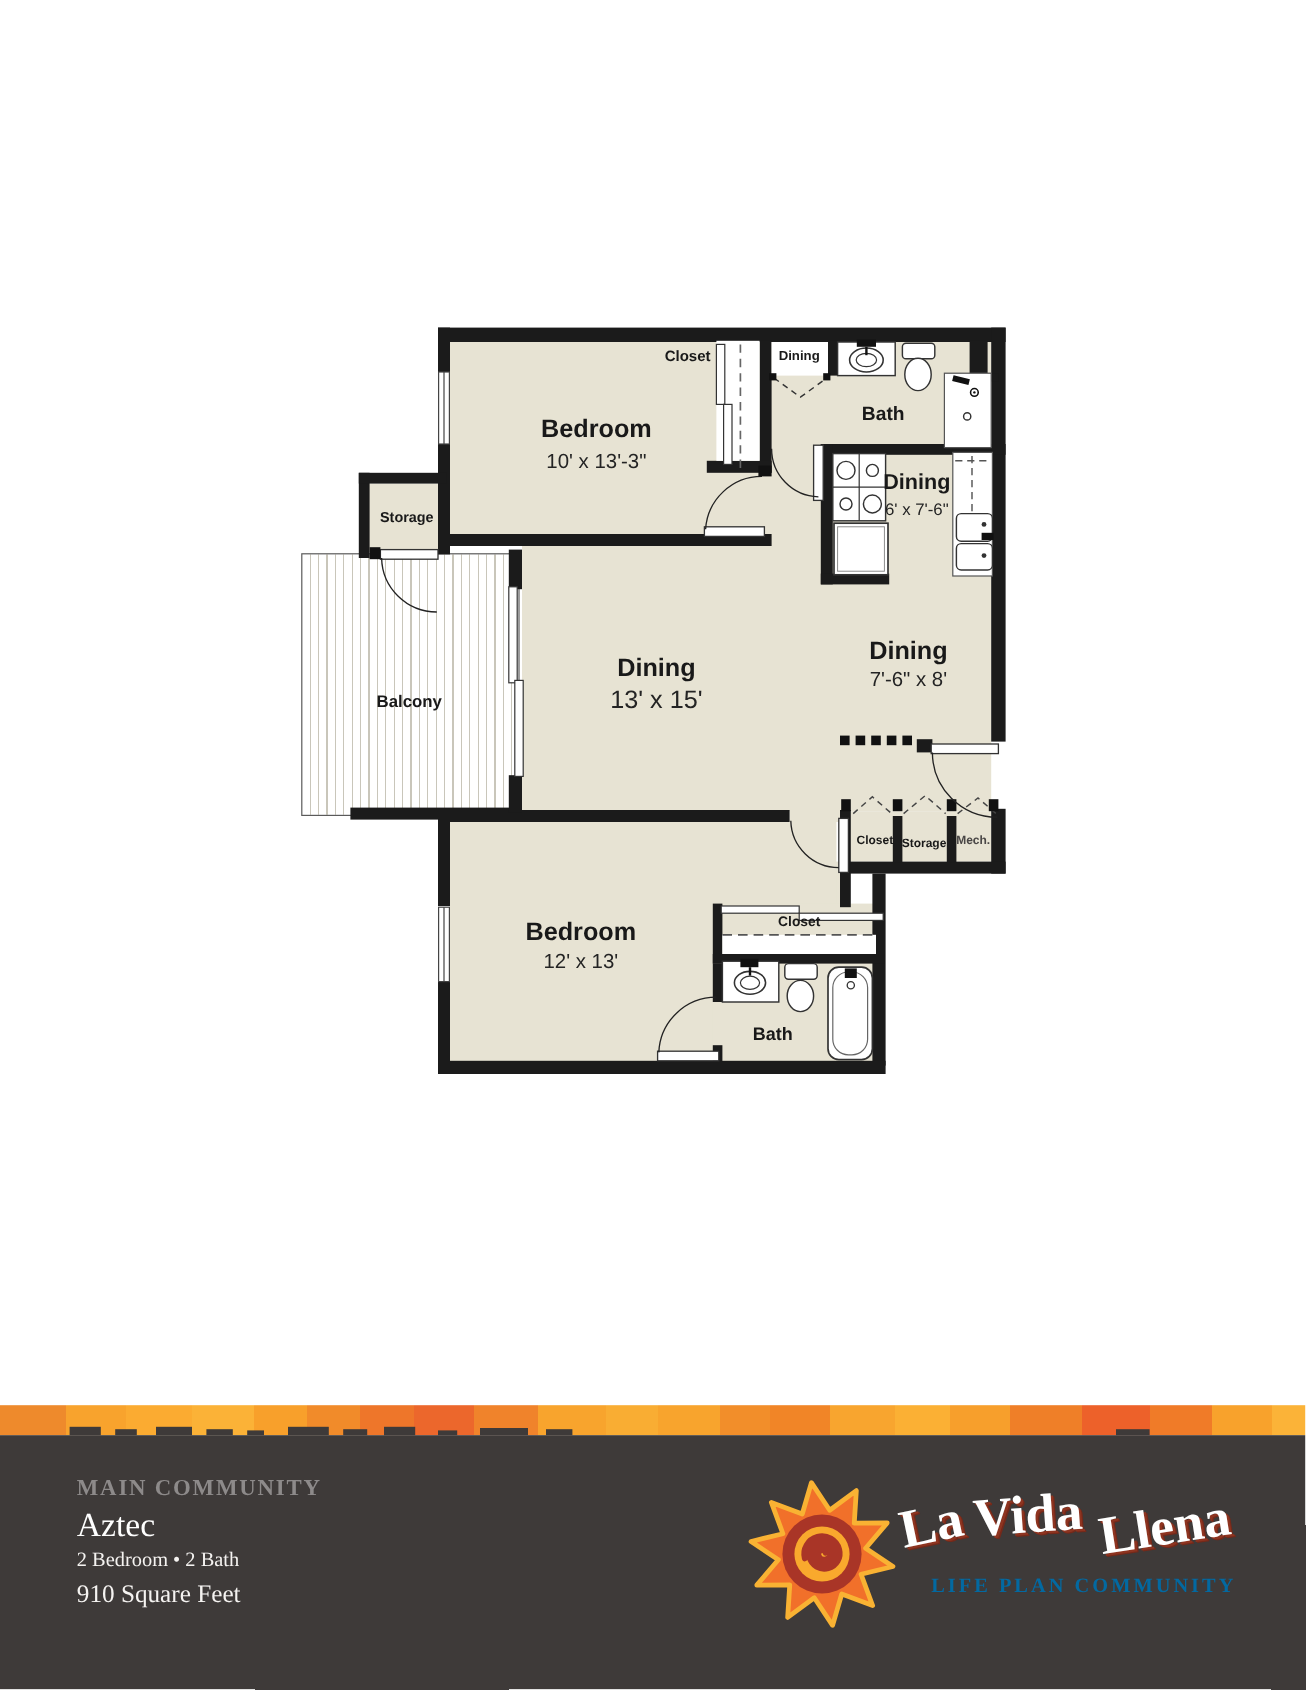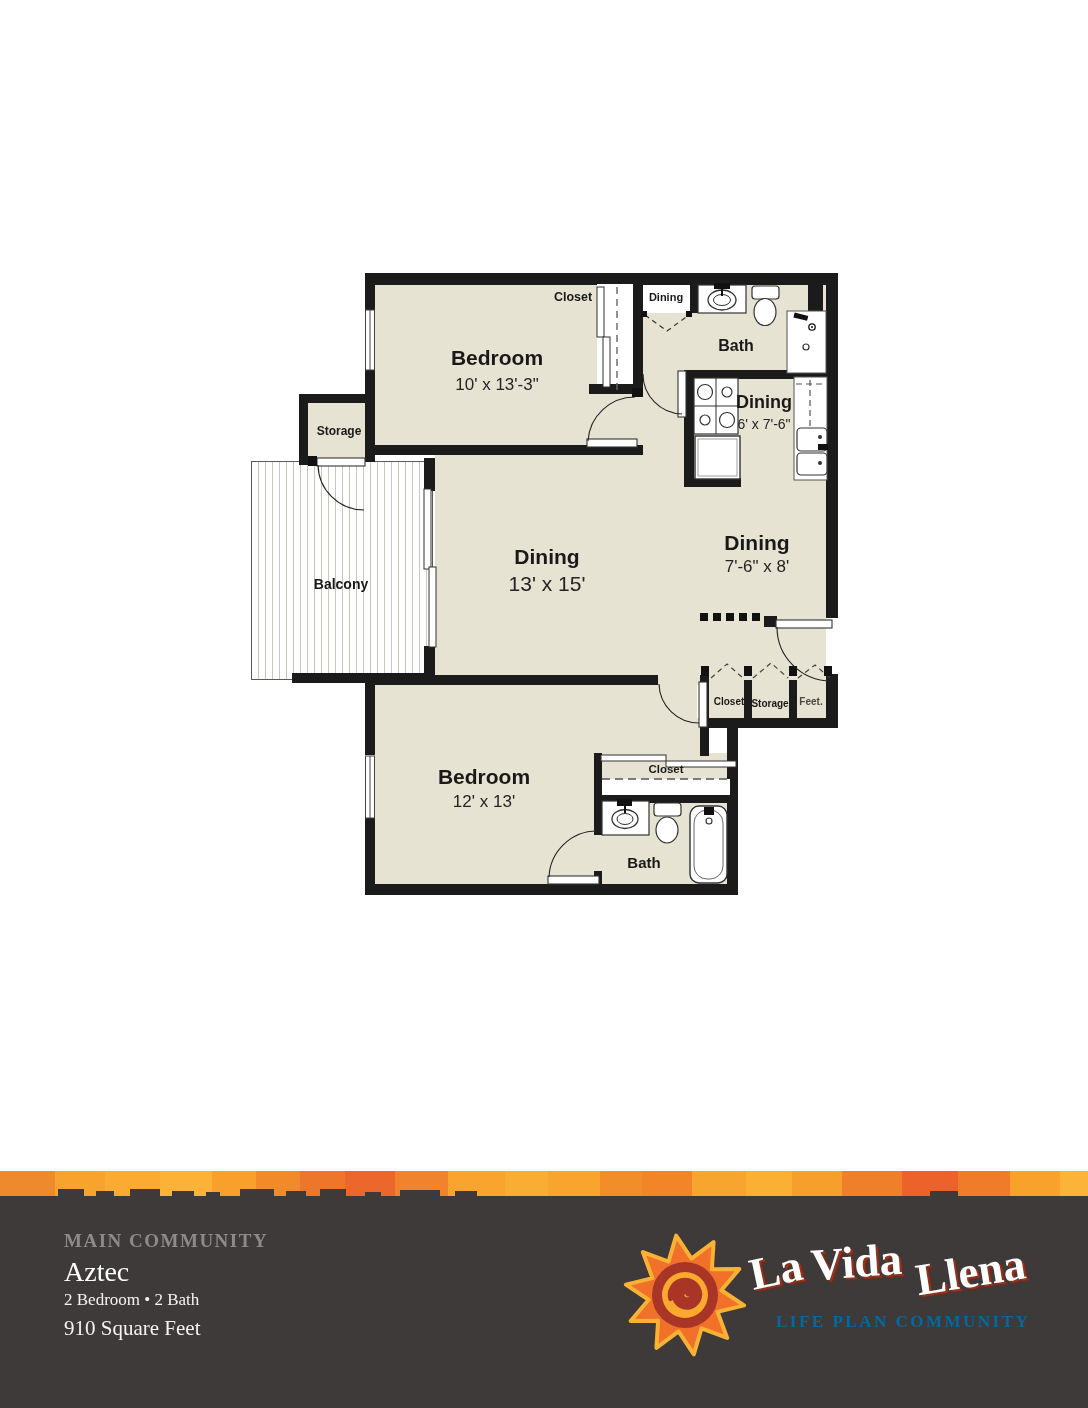--- a/index.html
+++ b/index.html
@@ -255,21 +255,21 @@
   <div class="lbl" style="left:644px;top:862px;font-size:15px;">Bath</div>
 
   <div class="lbl" style="left:341px;top:584px;font-size:14px;">Balcony</div>
   <div class="lbl" style="left:339px;top:431px;font-size:12px;">Storage</div>
   <div class="lbl" style="left:573px;top:297px;font-size:12.5px;">Closet</div>
   <div class="lbl" style="left:666px;top:297px;font-size:11px;">Dining</div>
   <div class="lbl" style="left:666px;top:769px;font-size:11.5px;">Closet</div>
 
   <div class="lbl" style="left:729px;top:701px;font-size:10px;">Closet</div>
   <div class="lbl" style="left:770px;top:703px;font-size:10px;">Storage</div>
-  <div class="lbl" style="left:811px;top:701px;font-size:10px;color:#4a4746;">Feet.</div>
+  <div class="lbl" style="left:811px;top:701px;font-size:10px;color:#4a4746;">Mech.</div>
 
   <div class="stripe"></div>
   <div class="tooth" style="left:58px;top:1189px;width:26px;height:7px;"></div>
   <div class="tooth" style="left:96px;top:1191px;width:18px;height:5px;"></div>
   <div class="tooth" style="left:130px;top:1189px;width:30px;height:7px;"></div>
   <div class="tooth" style="left:172px;top:1191px;width:22px;height:5px;"></div>
   <div class="tooth" style="left:206px;top:1192px;width:14px;height:4px;"></div>
   <div class="tooth" style="left:240px;top:1189px;width:34px;height:7px;"></div>
   <div class="tooth" style="left:286px;top:1191px;width:20px;height:5px;"></div>
   <div class="tooth" style="left:320px;top:1189px;width:26px;height:7px;"></div>

